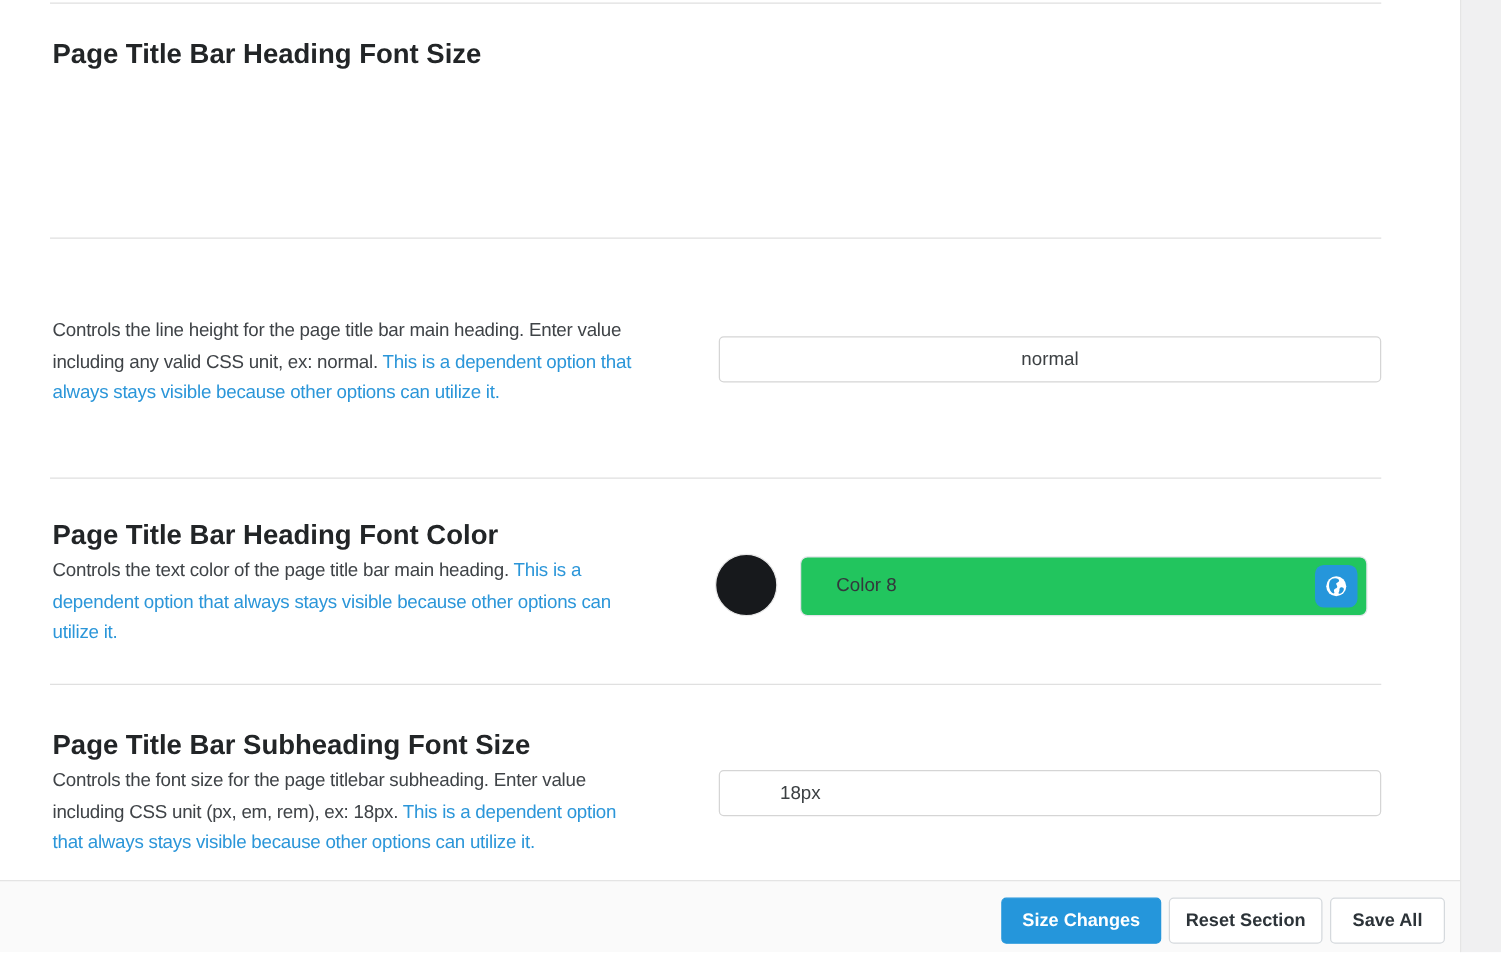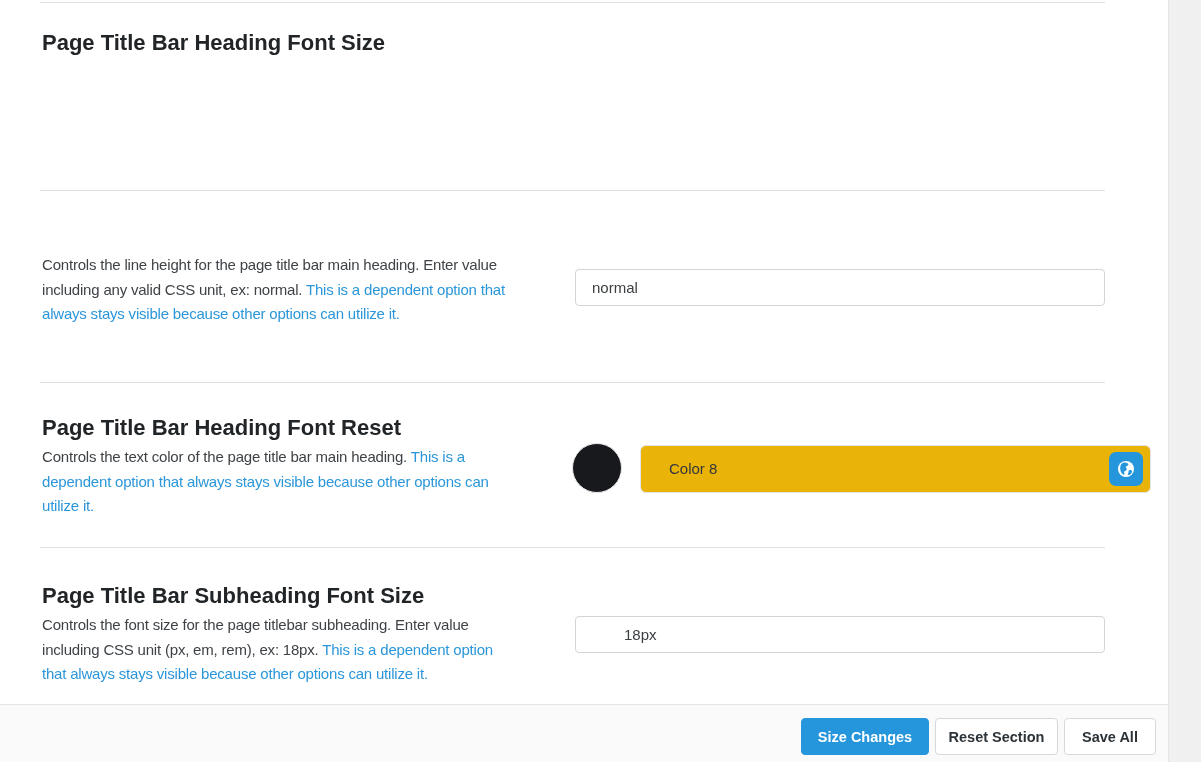--- a/index.html
+++ b/index.html
@@ -29,22 +29,22 @@
     border:1px solid #d5d5d5; border-radius:4px; background:#fff;
     font-family:"Liberation Sans", sans-serif;
     font-size:15px; color:#3c4043; padding:0 16px; outline:none;
   }
   .color-control { position:absolute; left:572px; width:533px; height:50px; }
   .swatch {
     position:absolute; left:0; top:0; width:50px; height:50px; border-radius:50%;
     border:1px solid #e8e8e8; cursor:pointer;
   }
   .color-field {
-    position:absolute; left:68px; top:2px; width:511px; height:48px;
-    background:#eab308; border:1px solid #e2e4e9; border-radius:6px;
+    position:absolute; left:68px; top:2px; width:454px; height:48px;
+    background:#22c55e; border:1px solid #e2e4e9; border-radius:6px;
     cursor:pointer;
   }
   .color-field-label {
     position:absolute; left:28px; top:14px; font-size:15px; color:#33373c;
   }
   .globe-btn {
     position:absolute; right:7px; top:6px; width:34px; height:34px;
     background:#2596db; border:none; border-radius:7px; cursor:pointer;
     display:flex; align-items:center; justify-content:center;
   }
@@ -70,26 +70,26 @@
 <div id="page">
 
   <div class="section" style="top:2px; height:186px;">
     <div class="divider"></div>
     <h3 class="sec-title" style="top:30px;">Page Title Bar Heading Font Size</h3>
   </div>
 
   <div class="section" style="top:190px; height:190px;">
     <div class="divider"></div>
     <p class="sec-desc" style="top:63px;"><span>Controls the line height for the page title bar main heading. Enter value including any valid CSS unit, ex: normal. </span><span class="dep-note">This is a dependent option that always stays visible because other options can utilize it.</span></p>
-    <input class="text-input" style="top: 79px;" type="text" value="normal">
+    <input class="text-input" style="top: 79px; text-align: center;" type="text" value="normal">
   </div>
 
   <div class="section" style="top:382px; height:163px;">
     <div class="divider"></div>
-    <h3 class="sec-title" style="top:35px;">Page Title Bar Heading Font Reset</h3>
+    <h3 class="sec-title" style="top:35px;">Page Title Bar Heading Font Color</h3>
     <p class="sec-desc" style="top:63px;"><span>Controls the text color of the page title bar main heading. </span><span class="dep-note">This is a dependent option that always stays visible because other options can utilize it.</span></p>
     <div class="color-control" style="top:61px;">
       <div class="swatch" style="background:#17191c;"></div>
       <div class="color-field">
         <span class="color-field-label">Color 8</span>
         <button class="globe-btn">
           <span style="display:flex;">
             <svg width="20" height="20" viewBox="0 0 20 20" aria-hidden="true">
               <circle cx="10" cy="10" r="8" fill="#ffffff"></circle>
               <path d="M5 5.5 C6.5 3.5 9.5 3 11.5 4.2 C12.8 5 12.5 6.5 11 7 C9.8 7.4 9.6 8.2 10.4 9.2 C11.2 10.2 10.8 11.4 9.5 11.8 C8.2 12.2 7.8 13.4 8.4 14.6 C8.9 15.6 8 16.2 7 15.4 C4.2 13.4 3.5 8.5 5 5.5 Z" fill="#2596db"></path>

